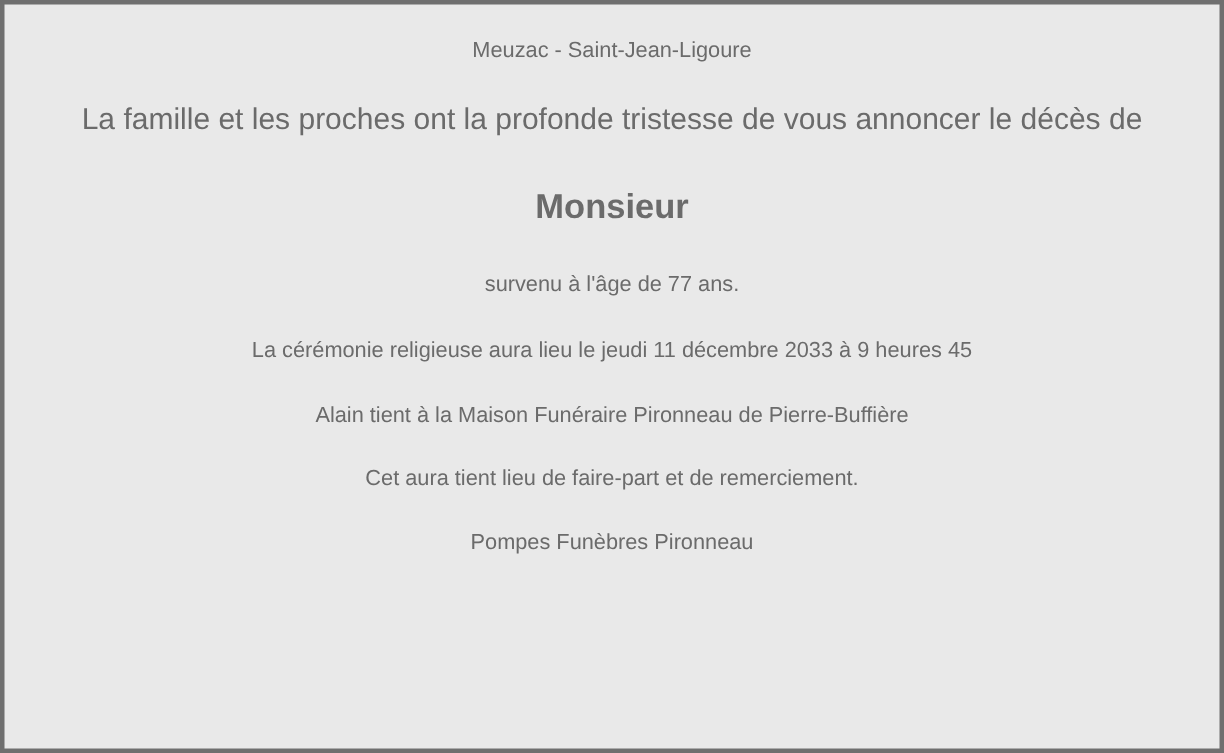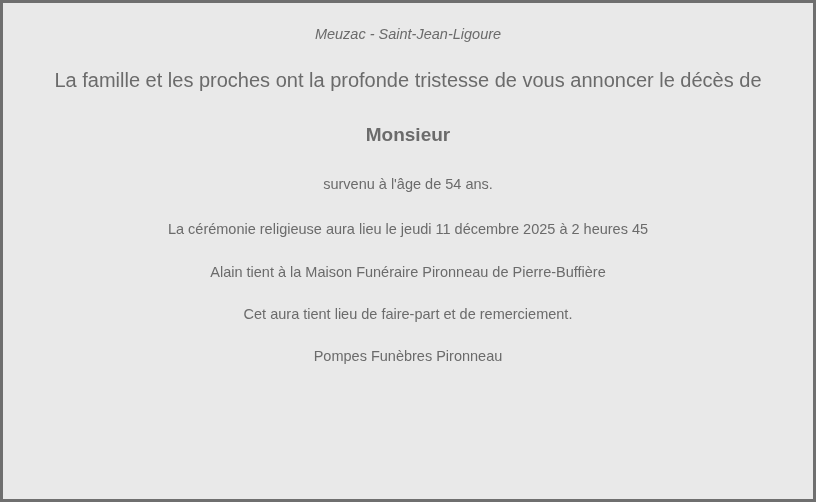--- a/index.html
+++ b/index.html
@@ -25,28 +25,27 @@
     flex-direction: column;
     align-items: center;
   }
   .line {
     line-height: 1.35;
     margin: 0;
   }
   .locality {
     font-size: 14.5px;
     margin-bottom: 22px;
-    font-style: italic;
   }
   .announce {
     font-size: 20px;
     margin-bottom: 28px;
   }
   .civility {
-    font-size: 19px;
+    font-size: 23px;
     font-weight: bold;
     color: #6b6b6b;
     margin-bottom: 28px;
   }
   .name {
     font-size: 31px;
     font-weight: bold;
     color: #6b6b6b;
     letter-spacing: 0.3px;
     margin-bottom: 26px;
@@ -73,24 +72,24 @@
 
 <div class="notice">
 
   <p class="line locality">Meuzac - Saint-Jean-Ligoure</p>
 
   <p class="line announce">La famille et les proches ont la profonde tristesse de vous annoncer le décès de</p>
 
   <p class="line civility">Monsieur</p>
 
 
-  <p class="line age">survenu à l'âge de 54 ans.</p>
+  <p class="line age">survenu à l'âge de 77 ans.</p>
 
   <div class="block">
-    <div>La cérémonie religieuse aura lieu le jeudi 11 décembre 2025 à 2 heures 45</div>
+    <div>La cérémonie religieuse aura lieu le jeudi 11 décembre 2033 à 9 heures 45</div>
   </div>
 
   <div class="block">
     <div>Alain tient à la Maison Funéraire Pironneau de Pierre-Buffière</div>
   </div>
 
 
   <p class="line block">Cet aura tient lieu de faire-part et de remerciement.</p>
 
   <div class="footer">

